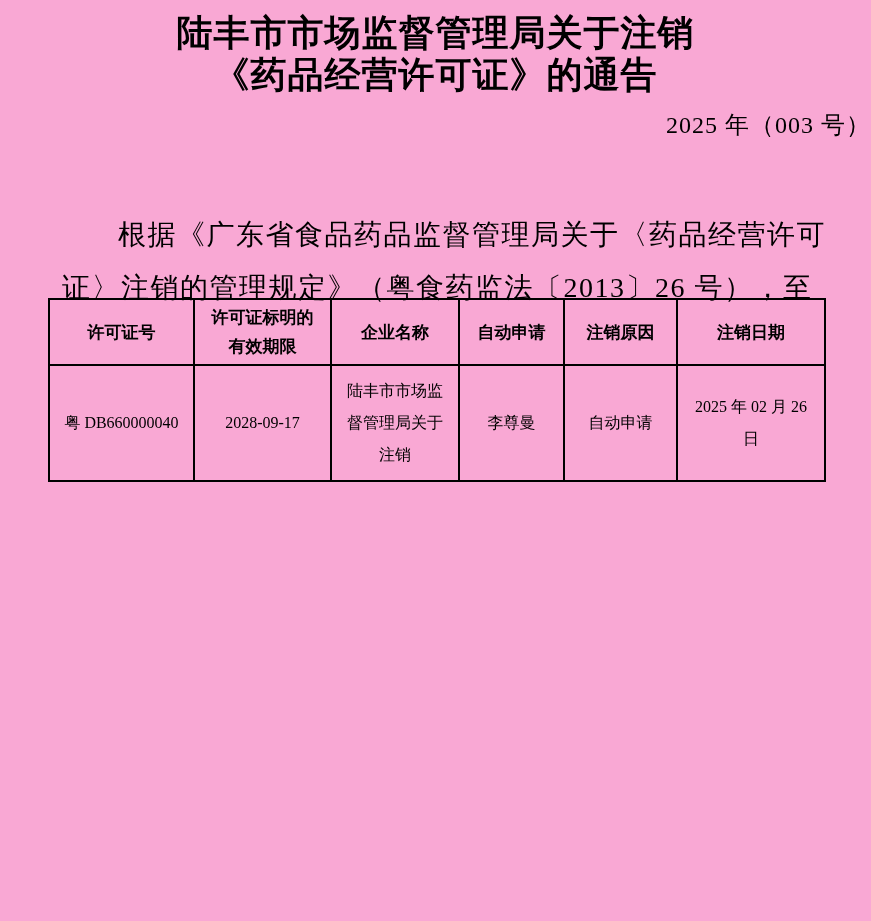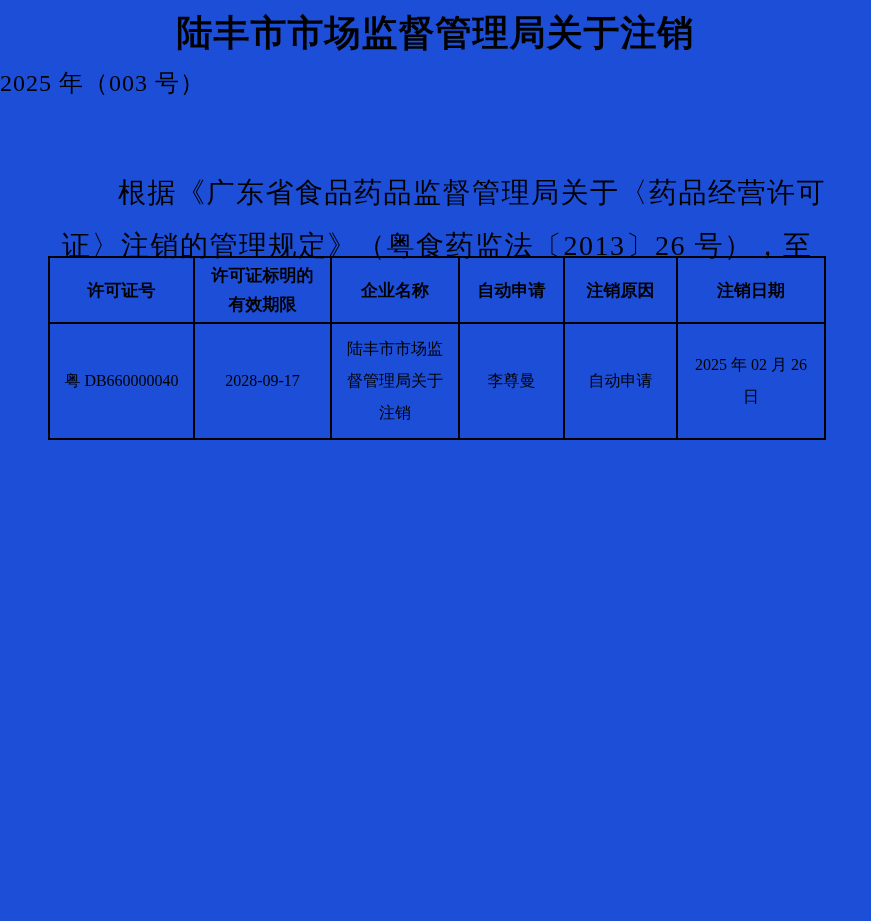--- a/index.html
+++ b/index.html
@@ -6,38 +6,38 @@
     margin: 0;
     padding: 0;
     background: #ffffff;
     color: #000000;
     font-family: "Liberation Serif", serif;
   }
   .page {
     position: relative;
     width: 871px;
     height: 921px;
-    background: #1d4ed8;
+    background: #f9a8d4;
     overflow: hidden;
   }
   
   .title-block {
     padding-top: 12px;
     text-align: center;
   }
   .title-line {
     font-size: 36px;
     line-height: 42px;
     font-weight: bold;
     letter-spacing: 1px;
     font-family: "Liberation Serif", serif;
   }
   .issue-no {
     margin-top: 14px;
-    text-align: left;
+    text-align: right;
     font-size: 24px;
     line-height: 30px;
     letter-spacing: 1px;
   }
   
   .body-paragraph {
     margin-top: 68px;
     padding-left: 62px;
     padding-right: 58px;
   }
@@ -110,20 +110,21 @@
     letter-spacing: 2px;
   }
 </style>
 </head>
 <body>
 
 <div class="page">
 
   <div class="title-block">
     <div class="title-line">陆丰市市场监督管理局关于注销</div>
+    <div class="title-line">《药品经营许可证》的通告</div>
   </div>
 
   <div class="issue-no">2025 年（003 号）</div>
 
   <div class="body-paragraph">
     <div class="para-line indent">根据《广东省食品药品监督管理局关于〈药品经营许可</div>
     <div class="para-line">证〉注销的管理规定》（粤食药监法〔2013〕26 号），至</div>
   </div>
 
   <div class="table-wrap">

